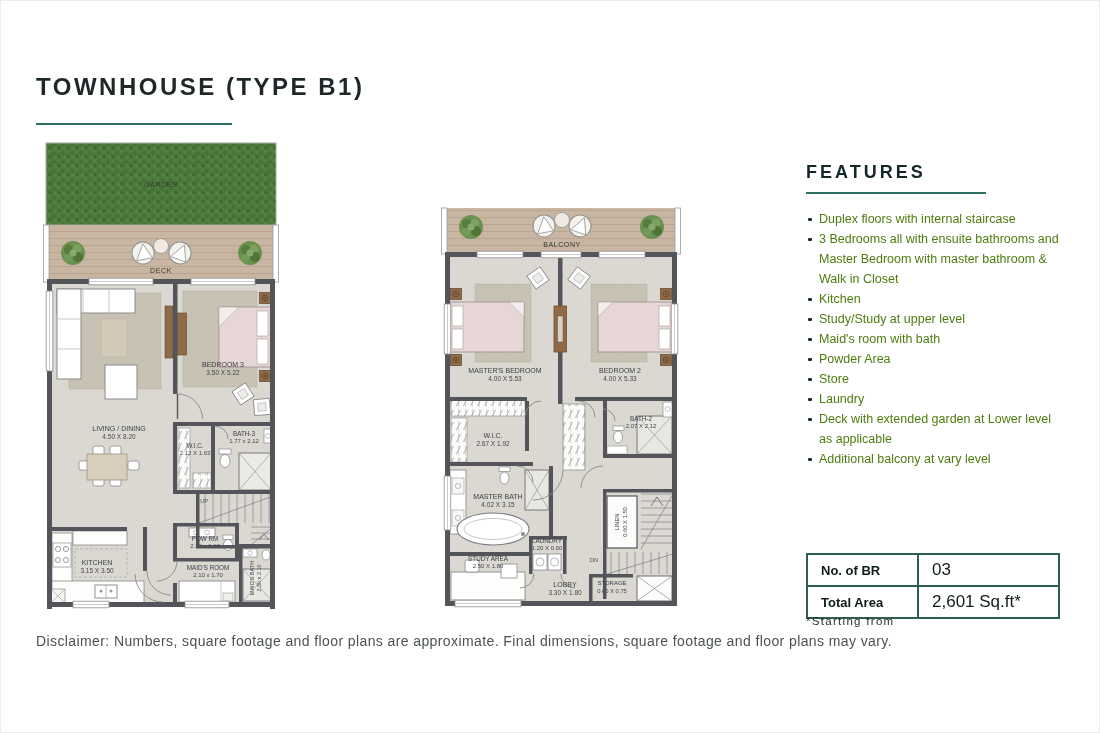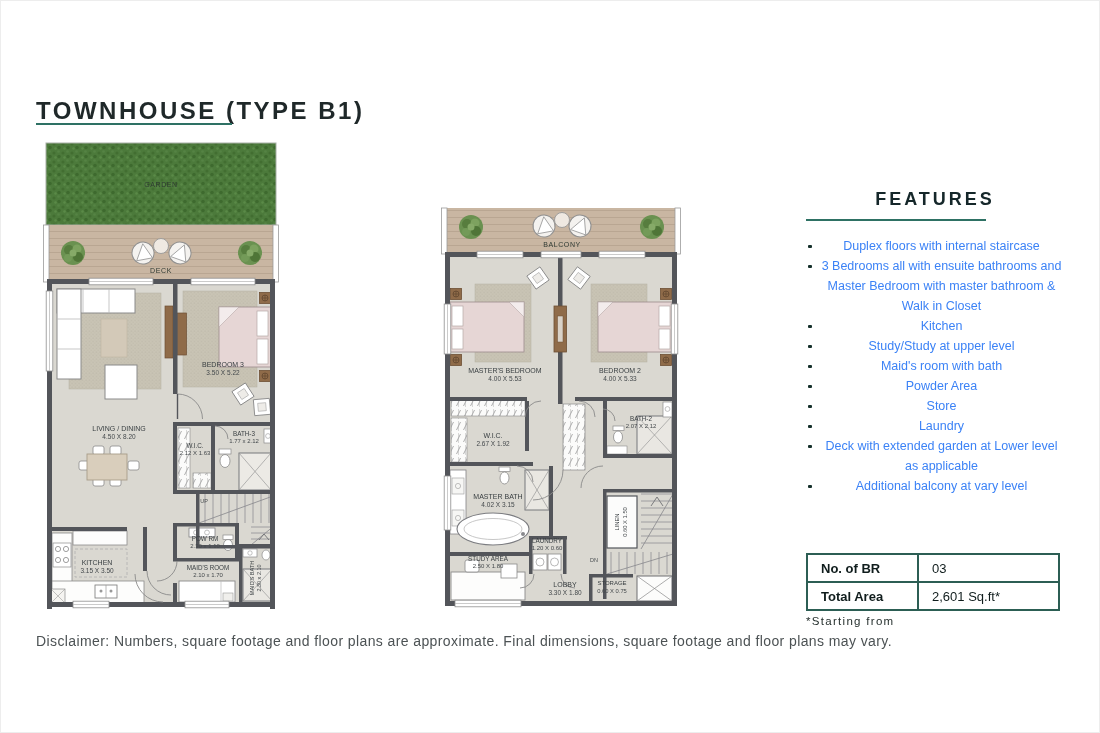--- a/index.html
+++ b/index.html
@@ -3,59 +3,59 @@
 <meta charset="utf-8">
 <style>
   html,body { margin:0; padding:0; background:#fff; }
   .page {
     position:relative; width:1100px; height:733px; background:#ffffff;
     font-family:"Liberation Sans", sans-serif; overflow:hidden;
     border:1px solid #ededed; box-sizing:border-box;
   }
   
   .title {
-    position:absolute; left:35px; top:96px; font-size:24px; font-weight:600;
+    position:absolute; left:35px; top:72px; font-size:24px; font-weight:600;
     letter-spacing:2.5px; color:#1f2829; white-space:nowrap;
   }
   .title-underline { position:absolute; left:35px; top:122px; width:196px; height:2px; background:#2e7164; }
 
   
   .plan { position:absolute; }
   .plan-lower { left:42px; top:140px; width:236px; height:472px; }
   .plan-upper { left:440px; top:203px; width:240px; height:410px; }
   .plan svg { position:absolute; left:0; top:0; }
   .room-label {
     position:absolute; transform:translate(-50%,-50%); text-align:center;
     font-size:7px; line-height:1.3; color:#383e41; white-space:nowrap; z-index:5;
   }
   .room-label .dim { display:block; font-size:6.5px; color:#44494c; }
   .v-label { transform:translate(-50%,-50%) rotate(-90deg); }
   .outdoor-label { font-size:7px; letter-spacing:0.6px; color:#2f3a33; font-weight:500; }
   .tiny-label { font-size:5.5px; color:#4a4f52; }
 
   
-  .features { position:absolute; left:805px; top:188px; width:258px;text-align:center; }
+  .features { position:absolute; left:805px; top:161px; width:258px; }
   .features h2 { margin:0; font-size:18px; font-weight:600; letter-spacing:3px; color:#15272a; }
   .features-underline { width:180px; height:2px; background:#2e7164; margin-top:9px; }
   .features ul { list-style:none; margin:15px 0 0 0; padding:0; }
   .features li {
     position:relative; padding-left:13px; font-size:12.5px; line-height:20px;
-    color:#3b82f6; font-weight:500;
+    color:#4d7c0f; font-weight:500;
   }
   .features li::before {
     content:""; position:absolute; left:2px; top:8.5px; width:3.5px; height:3.5px;
     background:#16312c; border-radius:1px;
   }
 
   
   .spec-table {
     position:absolute; left:805px; top:552px; width:254px; border-collapse:collapse;
   }
   .spec-table td {
-    border:2px solid #2c5e54; font-size:13px; color:#101d1d;
+    border:2px solid #2c5e54; font-size:17px; color:#101d1d;
     padding:5px 0 5px 13px; height:16px; vertical-align:middle;
   }
   .spec-table td.lbl { font-weight:700; width:96px; font-size:13px; }
   .footnote { position:absolute; left:805px; top:614px; font-size:11.5px; letter-spacing:1.3px; color:#26302e; }
   .disclaimer { position:absolute; left:35px; top:632px; font-size:14px; letter-spacing:0.4px; color:#4c5254; }
 </style>
 </head>
 <body>
 
 <div class="page">

